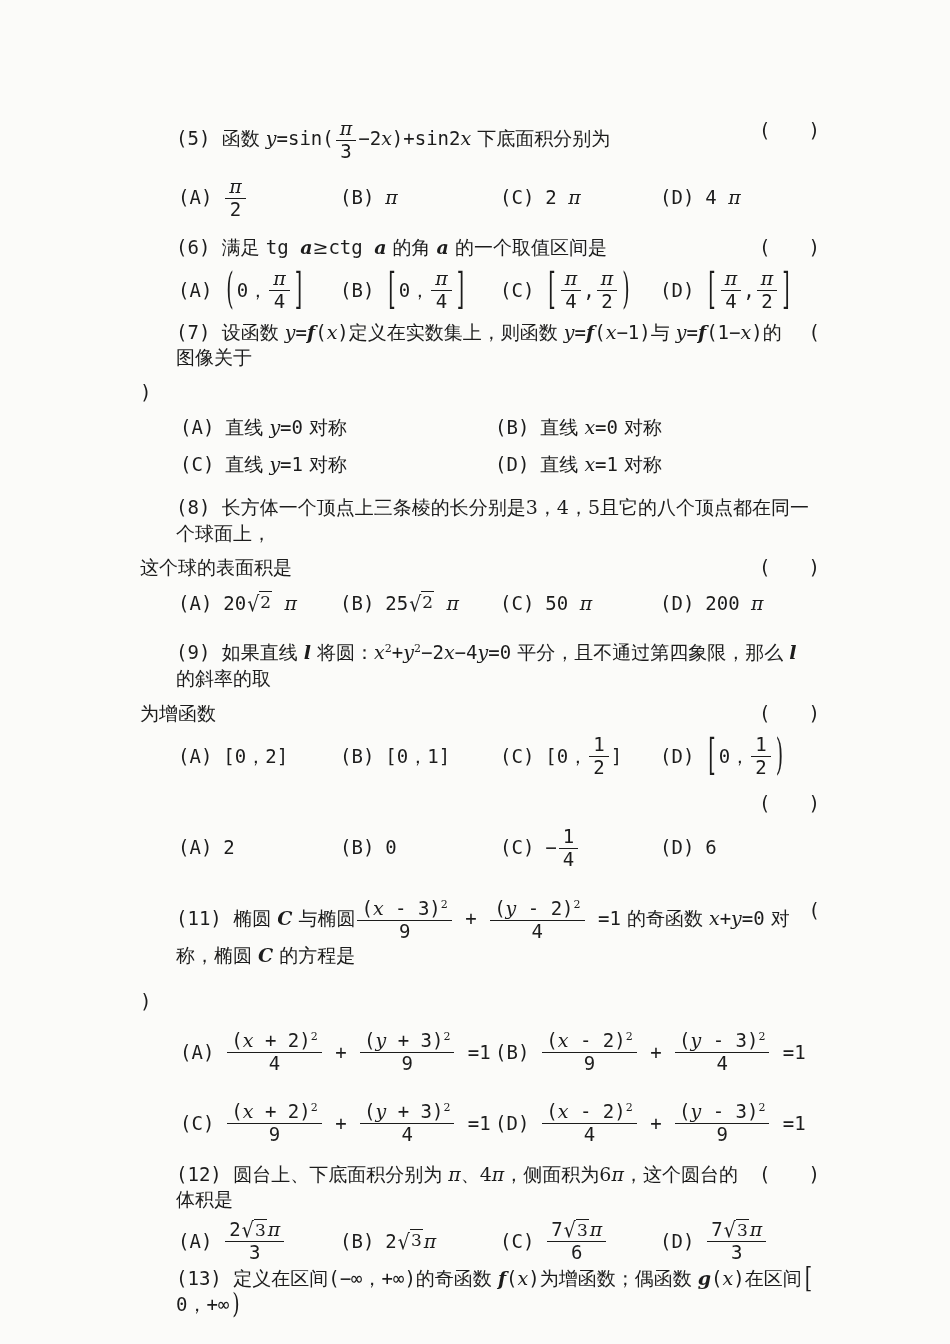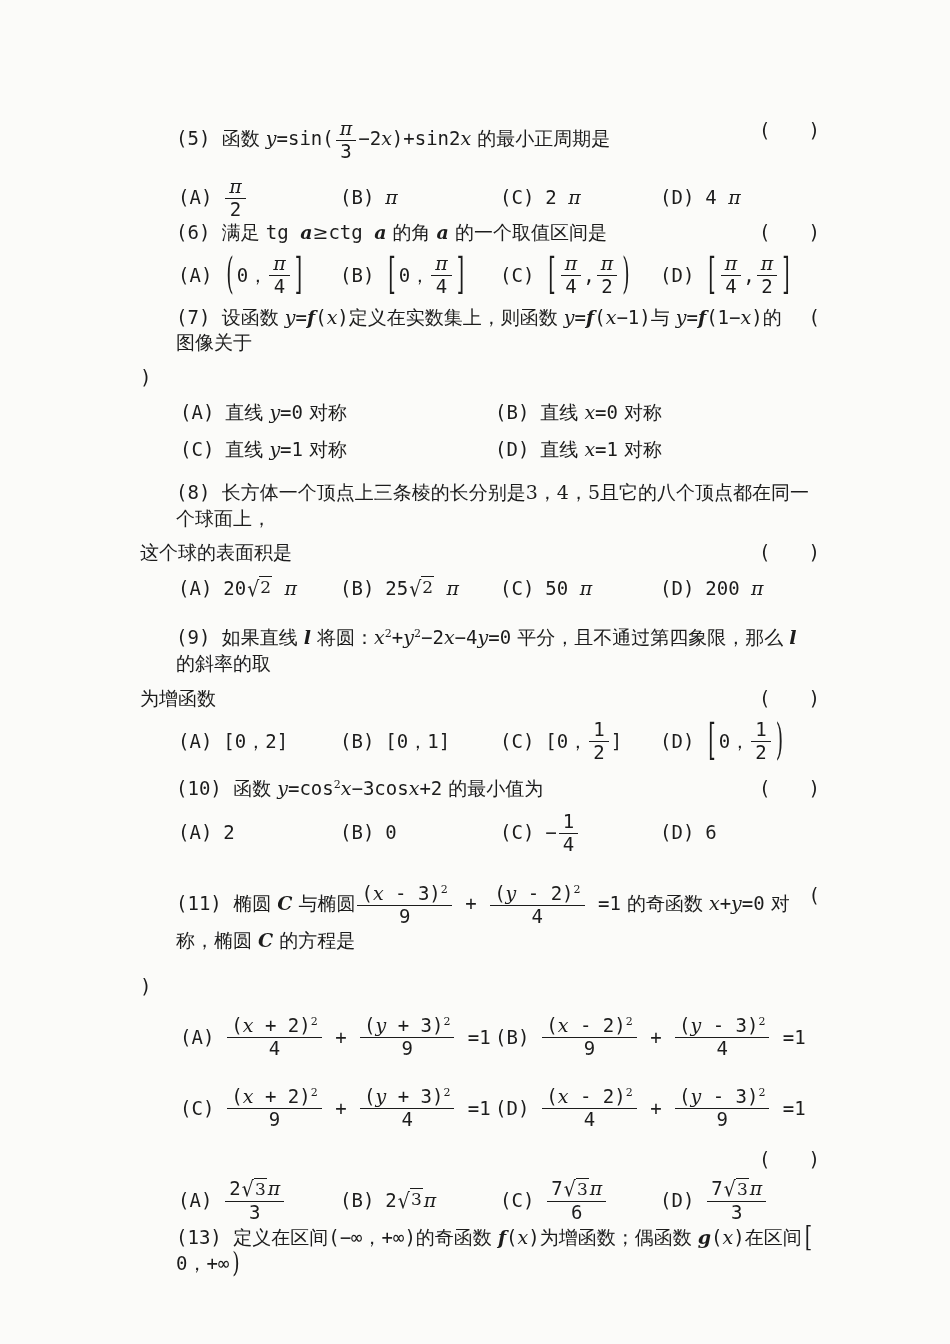--- a/index.html
+++ b/index.html
@@ -37,40 +37,40 @@
   .big{display:inline-block;transform:scaleY(2.3);transform-origin:50% 55%;margin:0 3px;}
   .big.sm{transform:scaleY(1.45);transform-origin:50% 58%;}
 
   .opts{display:grid;margin-left:38px;align-items:center;margin-top:10px;}
   .opts.cols4{grid-template-columns:162px 160px 160px auto;}
   .opts.cols2{grid-template-columns:315px auto;row-gap:12px;margin-left:40px;}
   .opt{display:flex;align-items:center;gap:11px;}
   .opt .obody{display:inline-flex;align-items:center;flex-wrap:nowrap;}
 
   .q5 .opts{margin-top:13px;}
-  .q6{} .q6 .opts{margin-top:7px;}
+  .q6{margin-top:15px;} .q6 .opts{margin-top:7px;}
   .q7{margin-top:7px;} .q7 .opts{margin-top:9px;}
   .q8{margin-top:17px;}
   .q9{margin-top:24px;} .q9 .opts{margin-top:8px;}
   .q10{margin-top:12px;} .q10 .opts{margin-top:9px;}
   .q11{margin-top:28px;} .q11 .line + .line{margin-top:20px;}
   .q11 .opts{margin-top:16px;row-gap:26px;}
   .q12{margin-top:16px;} .q12 .opts{margin-top:6px;}
   .q13{margin-top:2px;}
 </style>
 </head>
 <body>
 
 <main class="doc" style="background: rgb(251, 251, 249); color: rgb(28, 28, 28);">
     <section class="q q5">
       <div class="line indent">
         <span class="body"><span class="rom">(5) </span><span class="cjk">函数 </span><span class="itl">y</span><span class="rom">=sin(</span><span class="frac">
             <span class="num"><span class="itl">π</span></span>
             <span class="den"><span class="rom">3</span></span>
-          </span><span class="rom">−2</span><span class="itl">x</span><span class="rom">)+sin2</span><span class="itl">x</span><span class="cjk"> 的最小正周期是</span></span>
+          </span><span class="rom">−2</span><span class="itl">x</span><span class="rom">)+sin2</span><span class="itl">x</span><span class="cjk"> 下底面积分别为</span></span>
         <span class="rp">(　　)</span>
       </div>
       <div class="opts cols4">
         <div class="opt">
           <span class="lab">(A)</span>
           <span class="obody">
             <span class="frac">
               <span class="num"><span class="itl">π</span></span>
               <span class="den"><span class="rom">2</span></span>
             </span>
@@ -307,21 +307,20 @@
               <span class="num"><span class="rom">1</span></span>
               <span class="den"><span class="rom">2</span></span>
             </span>
             <span class="big">)</span>
           </span>
         </div>
       </div>
     </section>
     <section class="q q10">
       <div class="line indent">
-        <span class="body"><span class="rom">(10) </span><span class="cjk">函数 </span><span class="itl">y</span><span class="rom">=cos</span><span class="sup">2</span><span class="itl">x</span><span class="rom">−3cos</span><span class="itl">x</span><span class="rom">+2</span><span class="cjk"> 的最小值为</span></span>
         <span class="rp">(　　)</span>
       </div>
       <div class="opts cols4">
         <div class="opt">
           <span class="lab">(A)</span>
           <span class="obody">
             <span class="rom">2</span>
           </span>
         </div>
         <div class="opt">
@@ -420,20 +419,21 @@
               <span class="num"><span class="rom">(</span><span class="itl">y</span><span class="rom"> - 3)</span><span class="sup">2</span></span>
               <span class="den"><span class="rom">9</span></span>
             </span>
             <span class="rom"> =1</span>
           </span>
         </div>
       </div>
     </section>
     <section class="q q12">
       <div class="line indent">
+        <span class="body"><span class="rom">(12) </span><span class="cjk">圆台上、下底面积分别为 </span><span class="itl">π</span><span class="cjk">、4</span><span class="itl">π</span><span class="cjk">，侧面积为6</span><span class="itl">π</span><span class="cjk">，这个圆台的体积是</span></span>
         <span class="rp">(　　)</span>
       </div>
       <div class="opts cols4">
         <div class="opt">
           <span class="lab">(A)</span>
           <span class="obody">
             <span class="frac">
               <span class="num"><span class="rom">2</span><span class="sqrt">
                   <span class="sign">√</span>
                   <span class="arg">3</span>

